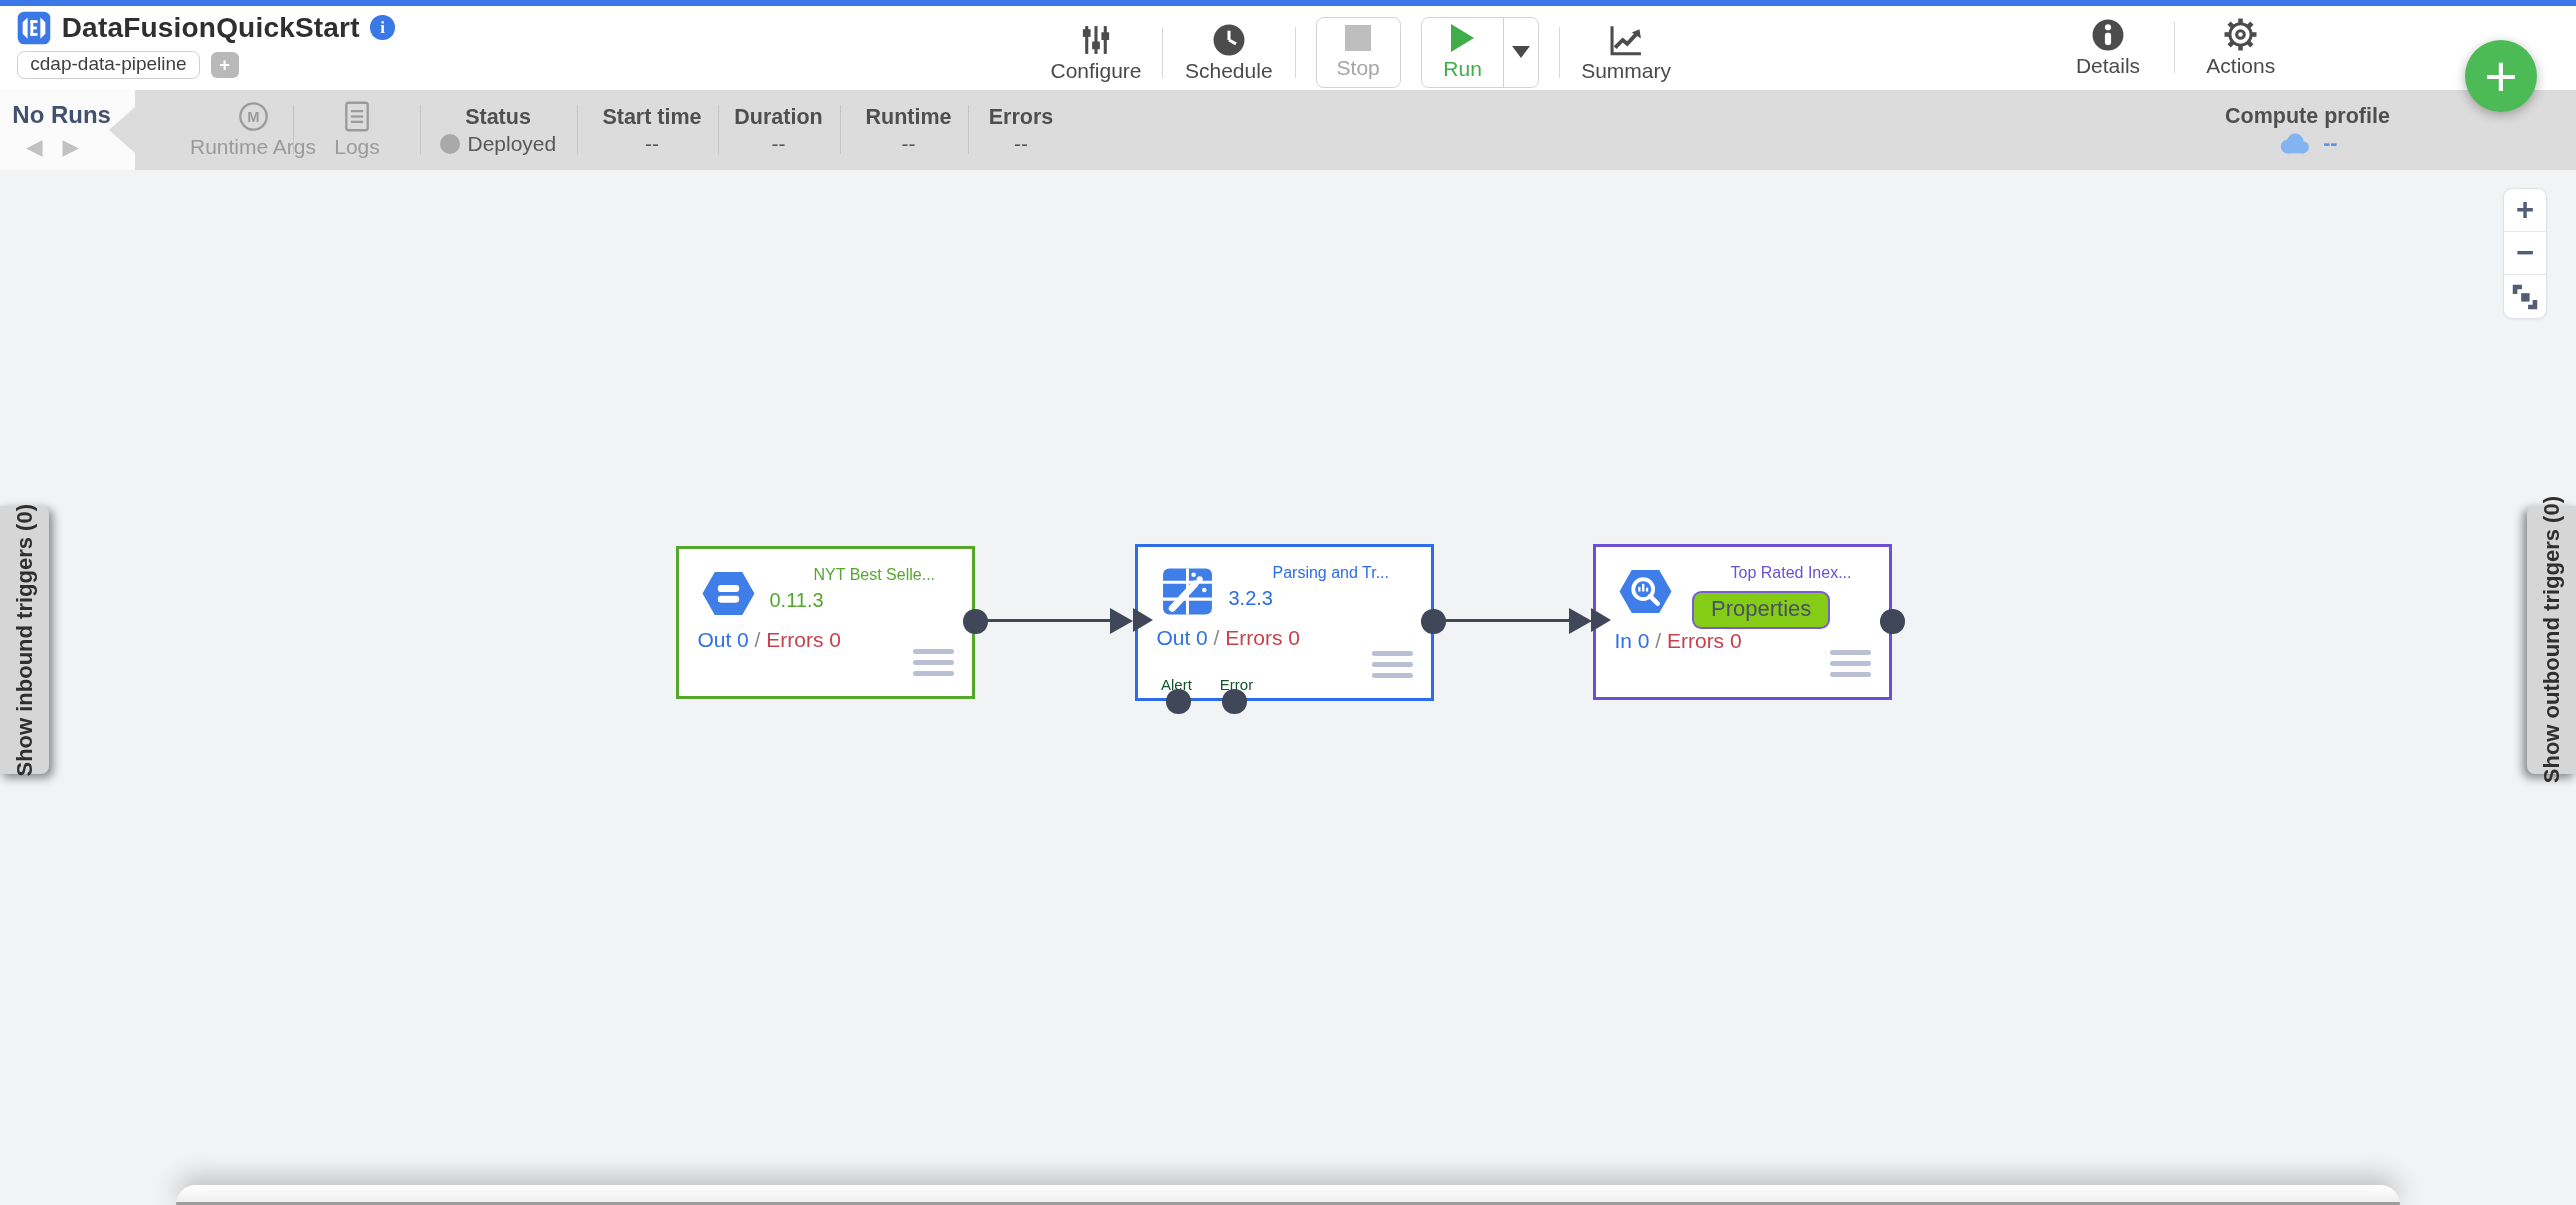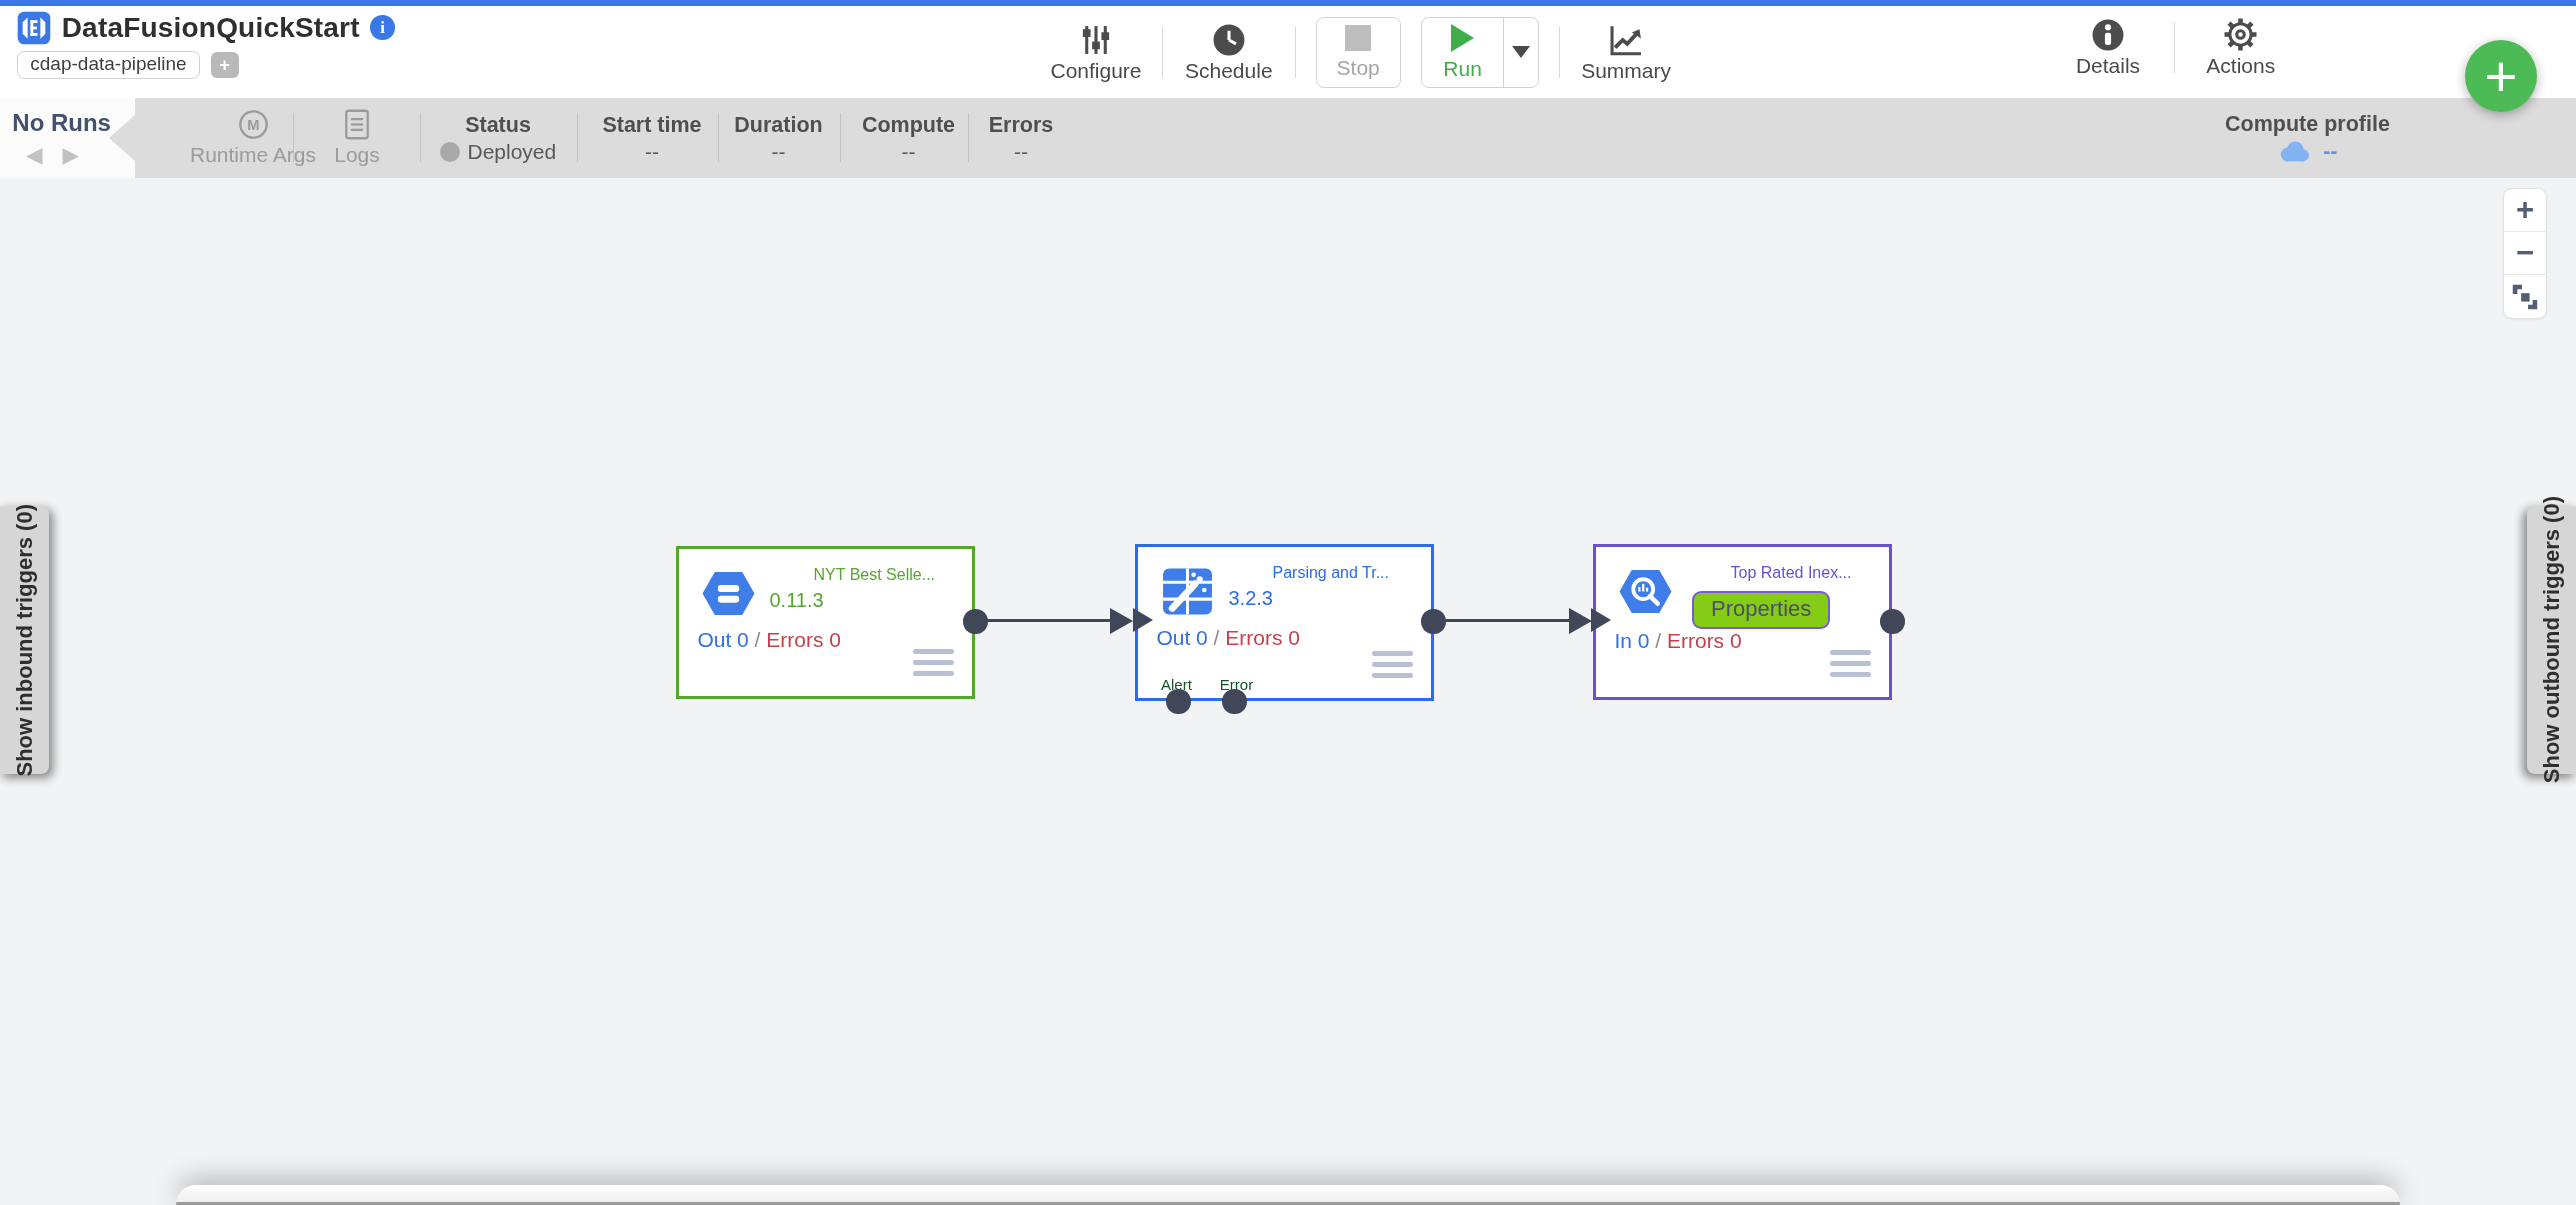--- a/index.html
+++ b/index.html
@@ -39,21 +39,21 @@
   #run-button .lbl { font-size:21px; color:#3fae49; }
   #run-play { width:0; height:0; border-left:23px solid #3fae49; border-top:14px solid transparent; border-bottom:14px solid transparent; }
   #run-caret-cell { width:35px; border-left:1.5px solid #d2d2d2; display:flex; align-items:center; justify-content:center; }
   #run-caret { width:0; height:0; border-top:12.3px solid #4a4a4a; border-left:9.2px solid transparent; border-right:9.2px solid transparent; }
 
   #fab-add { position:absolute; left:2465px; top:40px; width:72px; height:72px; border-radius:50%;
              background:#4cbb55; color:#fff; z-index:70; display:flex; align-items:center; justify-content:center;
              font-size:57px; font-weight:300; box-shadow:0 3.1px 10.7px rgba(0,0,0,.3); line-height:0; }
 
   
-  #runbar { position:absolute; top:90px; left:0; width:100%; height:80px; background:#dcdcdc; z-index:40;margin-top:8px; }
+  #runbar { position:absolute; top:90px; left:0; width:100%; height:80px; background:#dcdcdc; z-index:40; }
   #noruns-tab { position:absolute; left:0; top:0; width:135px; height:80px; background:#fbfbfb; }
   #noruns-notch { position:absolute; left:109px; top:17px; width:0; height:0;
                   border-right:26px solid #dcdcdc; border-top:23px solid transparent; border-bottom:23px solid transparent; }
   #noruns-label { position:absolute; left:12.3px; top:10.7px; font-size:24px; font-weight:bold; color:#42516d; }
   #noruns-pager { position:absolute; left:26px; top:44px; font-size:21.5px; color:#c2c2c2; letter-spacing:20px; }
 
   .runbar-action { position:absolute; top:0; height:80px; display:flex; flex-direction:column; align-items:center; justify-content:center; gap:3.1px; color:#9b9b9b; }
   .runbar-action .lbl { font-size:21px; }
   #runtime-args-btn { left:161px; width:184px; }
   #logs-btn { left:307px; width:100px; }
@@ -265,21 +265,21 @@
     <span class="hdr">Start time</span>
     <span class="val">--</span>
   </div>
   <div class="runbar-sep" style="left:718px"></div>
   <div class="metric-col" id="m-duration">
     <span class="hdr">Duration</span>
     <span class="val">--</span>
   </div>
   <div class="runbar-sep" style="left:840px"></div>
   <div class="metric-col" id="m-warnings">
-    <span class="hdr">Compute</span>
+    <span class="hdr">Runtime</span>
     <span class="val">--</span>
   </div>
   <div class="runbar-sep" style="left:968px"></div>
   <div class="metric-col" id="m-errors">
     <span class="hdr">Errors</span>
     <span class="val">--</span>
   </div>
 
   <div class="metric-col" id="compute-col">
     <span class="hdr">Compute profile</span>

